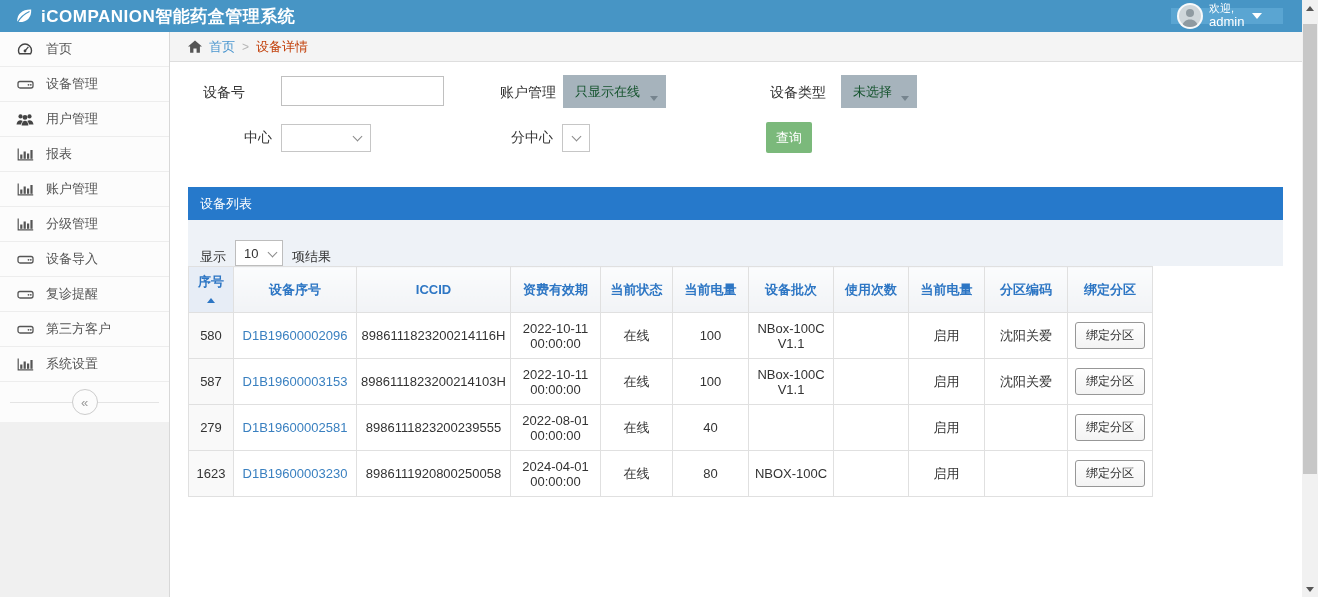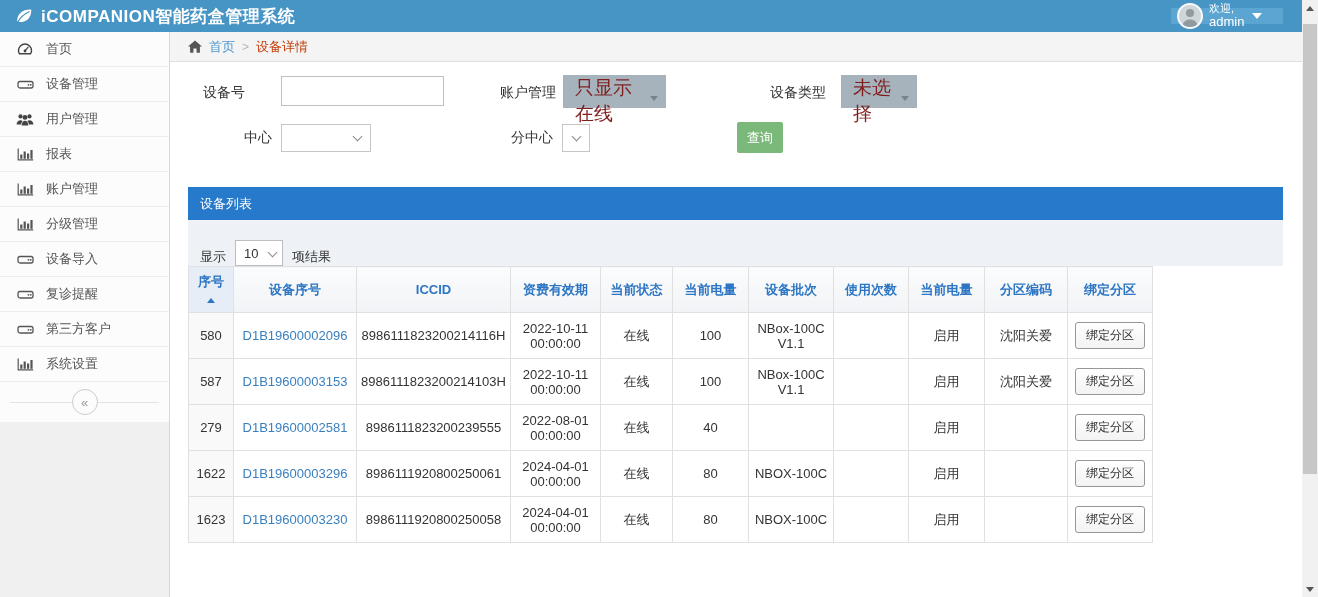--- a/index.html
+++ b/index.html
@@ -37,21 +37,21 @@
   .main { position:absolute; left:170px; top:32px; right:16px; bottom:0; background:#fff; }
   .breadcrumb { height:30px; background:#f4f4f4; border-bottom:1px solid #dedede; display:flex; align-items:center; gap:7px; padding-left:18px; font-size:13px; }
   .bc-home { color:#4a96cf; cursor:pointer; }
   .bc-sep { color:#b5b5b5; font-size:12px; }
   .bc-current { color:#c2410c; }
 
   
   .filters { position:relative; height:125px; background:#fff; }
   .flabel { position:absolute; font-size:14px; color:#333; text-align:right; width:58px; }
   .txt-input { position:absolute; height:30px; border:1px solid #c0c0c0; background:#fff; font-size:13px; padding:0 6px; outline:none; }
-  .drop-btn { position:absolute; height:33px; background:#a6b3bc; color:#7f1d1d; font-size:19px; border:none; cursor:pointer; text-align:left; padding:0 20px 0 12px; }
+  .drop-btn { position:absolute; height:33px; background:#a6b3bc; color:#14532d; font-size:13px; border:none; cursor:pointer; text-align:left; padding:0 20px 0 12px; }
   .drop-btn .dcaret { position:absolute; right:8px; bottom:7px; width:0; height:0; border-left:4px solid transparent; border-right:4px solid transparent; border-top:5px solid #76848e; }
   .sel-box { position:absolute; height:28px; border:1px solid #c6c6c6; background:#fff; cursor:pointer; }
   .chev { position:absolute; width:7px; height:7px; border-right:1.6px solid #8a8a8a; border-bottom:1.6px solid #8a8a8a; transform:rotate(45deg); top:8px; }
   .search-btn { position:absolute; background:#7bb97b; color:#fff; border:none; font-size:13px; width:46px; height:31px; cursor:pointer; border-radius:2px; }
 
   
   .panel { position:absolute; left:18px; top:155px; width:1095px; }
   .panel-header { height:33px; background:#2679cb; color:#fff; font-size:13px; line-height:33px; padding-left:12px; }
   .length-bar { height:46px; background:#eef2f7; display:flex; align-items:flex-end; gap:9px; padding-left:12px; font-size:13px; color:#333; }
   .len-select { position:relative; width:48px; height:26px; border:1px solid #bdbdbd; background:#fff; font-size:13px; color:#333; display:flex; align-items:center; padding-left:8px; cursor:pointer; }
@@ -246,21 +246,21 @@
     </button>
 
     <span class="flabel" style="left:44px; top:67px;">中心</span>
     <span class="sel-box" style="left:111px; top:62px; width:90px;">
       <span class="chev" style="right:9px;"></span>
     </span>
     <span class="flabel" style="left:325px; top:67px;">分中心</span>
     <span class="sel-box" style="left:392px; top:62px; width:28px;">
       <span class="chev" style="right:9px;"></span>
     </span>
-    <button class="search-btn" style="left:567px; top:60px;">查询</button>
+    <button class="search-btn" style="left:596px; top:60px;">查询</button>
   </div>
 
   <div class="panel">
     <div class="panel-header">设备列表</div>
     <div class="length-bar">
       <span>显示</span>
       <span class="len-select">
         <span>10</span>
         <span class="chev"></span>
       </span>
@@ -329,33 +329,20 @@
             <td>2022-08-01 00:00:00</td>
             <td>在线</td>
             <td>40</td>
             <td></td>
             <td></td>
             <td>启用</td>
             <td></td>
             <td><button class="bind-btn">绑定分区</button></td>
           </tr>
           <tr>
-            <td class="seq">1622</td>
-            <td><a class="serial" href="#">D1B19600003296</a></td>
-            <td>8986111920800250061</td>
-            <td>2024-04-01 00:00:00</td>
-            <td>在线</td>
-            <td>80</td>
-            <td>NBOX-100C</td>
-            <td></td>
-            <td>启用</td>
-            <td></td>
-            <td><button class="bind-btn">绑定分区</button></td>
-          </tr>
-          <tr>
             <td class="seq">1623</td>
             <td><a class="serial" href="#">D1B19600003230</a></td>
             <td>8986111920800250058</td>
             <td>2024-04-01 00:00:00</td>
             <td>在线</td>
             <td>80</td>
             <td>NBOX-100C</td>
             <td></td>
             <td>启用</td>
             <td></td>

